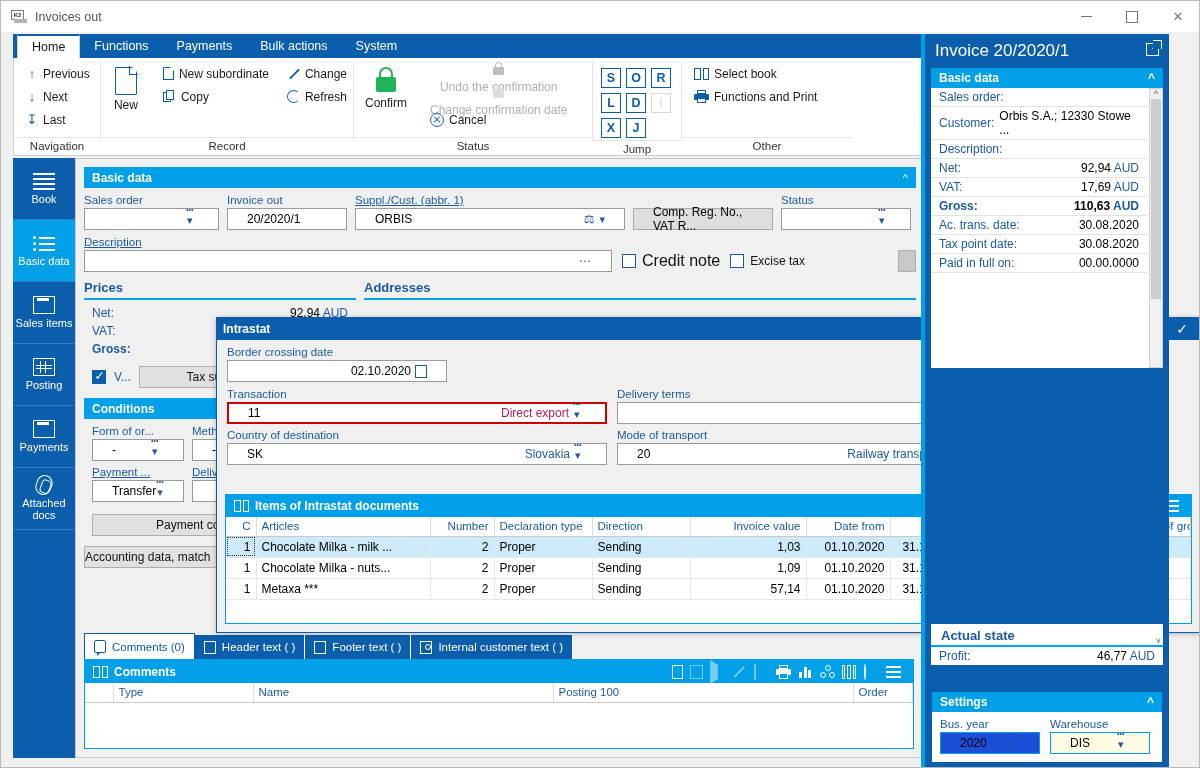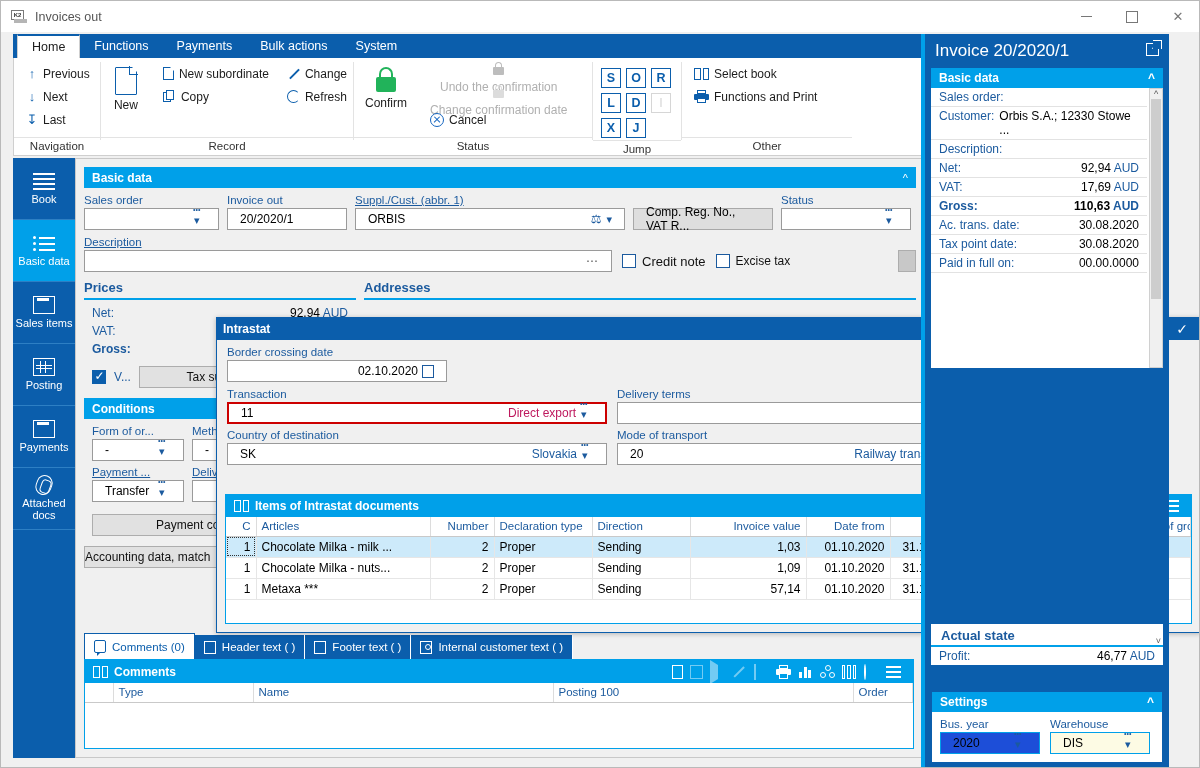--- a/index.html
+++ b/index.html
@@ -167,21 +167,21 @@
   }
   .sect-head {
     height:21px; background:#00a0e9; color:#fff; font-weight:bold; font-size:12px;
     display:flex; align-items:center; padding:0 8px; justify-content:space-between;
   }
   .sect-head .chev { font-size:11px; font-weight:normal; }
   .flabel { color:#1b5a9e; font-size:11.5px; margin-bottom:2px; display:block; }
   .flabel u { text-decoration:underline; }
   .finput {
     height:22px; background:#fff; border:1px solid #9a9a9a;
-    display:flex; align-items:center; padding:0 12px; font-size:12px; color:#000;
+    display:flex; align-items:center; padding:0 19px; font-size:12px; color:#000;
   }
   .finput.gray { background:#dedede; border-color:#a8a8a8; }
   .dd3 { color:#1b5a9e; margin-left:auto; position:relative; width:13px; height:14px; }
   .dd3::before{content:'\25BE';position:absolute;left:1px;top:2px;font-size:11px;}
   .dd3::after{content:'•••';position:absolute;left:0px;top:-6px;font-size:7px;letter-spacing:0px;}
 
   .cbx { width:14px;height:14px;border:1.6px solid #1b5a9e;background:#fff;flex:none; }
   .cbx.checked { background:#0b5eac; border-color:#0b5eac; position:relative; }
   .cbx.checked::after{content:'\2713';position:absolute;left:1.5px;top:-2px;color:#fff;font-size:12px;}
 
@@ -268,21 +268,21 @@
   
   .rightpanel {
     position:absolute; left:920px; top:33px; width:248px; height:735px;
     background:#0b5eac; border-left:4px solid #00a0e9;
   }
   .rp-title { height:34px; display:flex; align-items:center; padding:0 10px; color:#fff; font-size:17px; }
   .rp-title .ext { margin-left:auto; }
   .rp-card { background:#fff; margin:0 6px; }
   .rp-head { height:20px; background:#00a0e9; color:#fff; font-weight:bold; font-size:12px;
              display:flex; align-items:center; padding:0 8px; justify-content:space-between;}
-  .rp-row { display:flex; font-size:12px; padding:2px 8px; border-bottom:1px solid #e2e2e2; color:#1b5a9e;}
+  .rp-row { display:flex; font-size:12px; padding:2px 8px; border-bottom:1px solid #e2e2e2; color:#1b5a9e;align-items:center;}
   .rp-row .v { margin-left:auto; color:#000; }
   .rp-row .v .cur { color:#1b5a9e; }
   .rp-row.bold, .rp-row.bold .v { font-weight:bold; }
 
   .settings-card { position:absolute; left:6px; bottom:6px; width:232px; background:#fff; border:1px solid #0b5eac; }
   .actual-card { position:absolute; left:6px; bottom:104px; width:232px; background:#fff; }
 
   .sb { background:#f0f0f0; border:1px solid #d0d0d0; }
   .sb-thumb { background:#cdcdcd; }
 </style>
@@ -544,21 +544,21 @@
 
       <div style="margin-top:6px">
         <span class="flabel"><u>Description</u></span>
         <div style="display:flex; align-items:center; gap:10px;">
           <div class="finput" style="width:528px">
             <span></span>
             <span style="margin-left:auto;color:#555;letter-spacing:1px">⋯</span>
           </div>
           <div style="display:flex;align-items:center;gap:6px">
             <span class="cbx"></span>
-            <span style="font-size:13px;color:#111">Credit note</span>
+            <span style="font-size:16px;color:#111">Credit note</span>
           </div>
           <div style="display:flex;align-items:center;gap:6px">
             <span class="cbx"></span>
             <span style="font-size:12px;color:#111">Excise tax</span>
           </div>
           <div style="width:18px;height:22px;background:#c8c8c8;border:1px solid #adadad;margin-left:auto"></div>
         </div>
       </div>
     </div>
 

